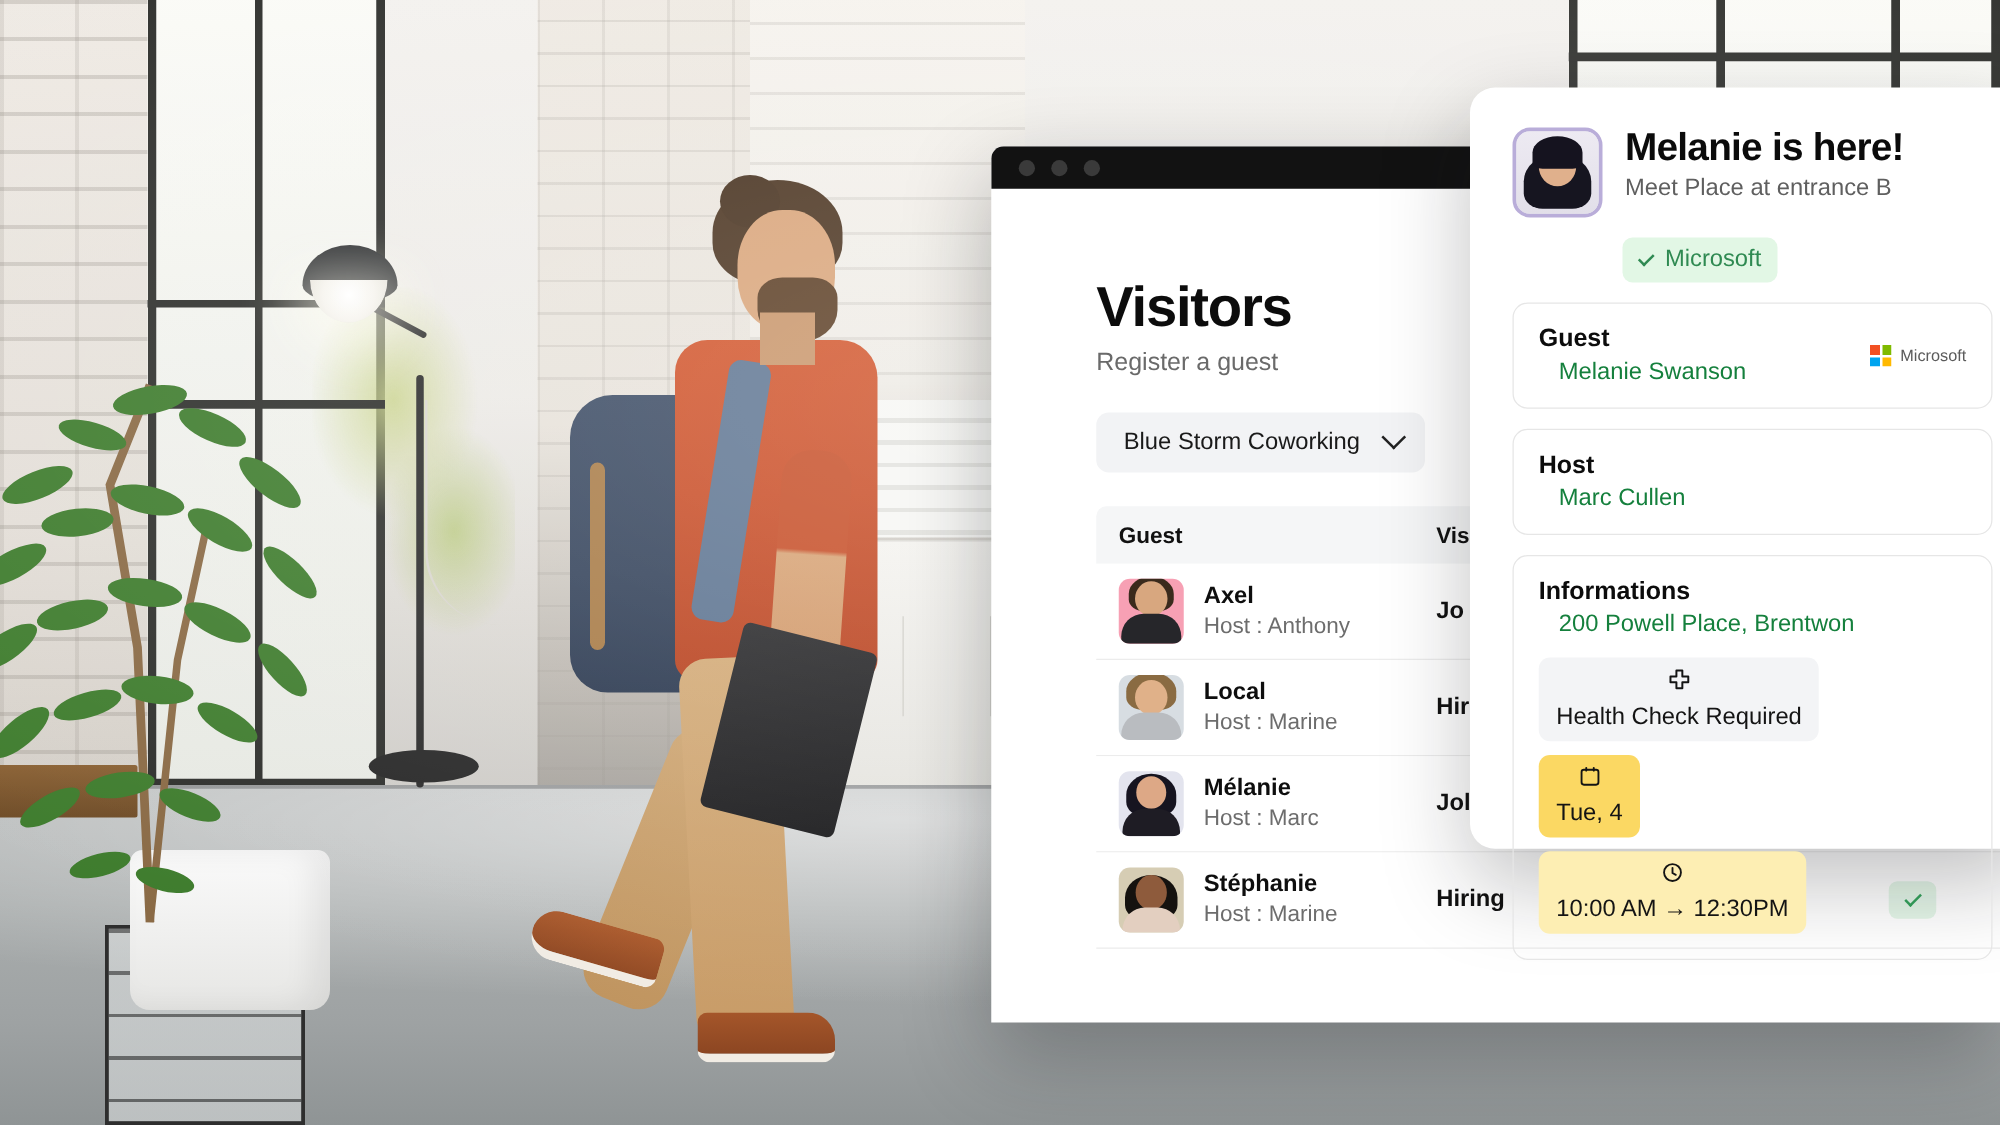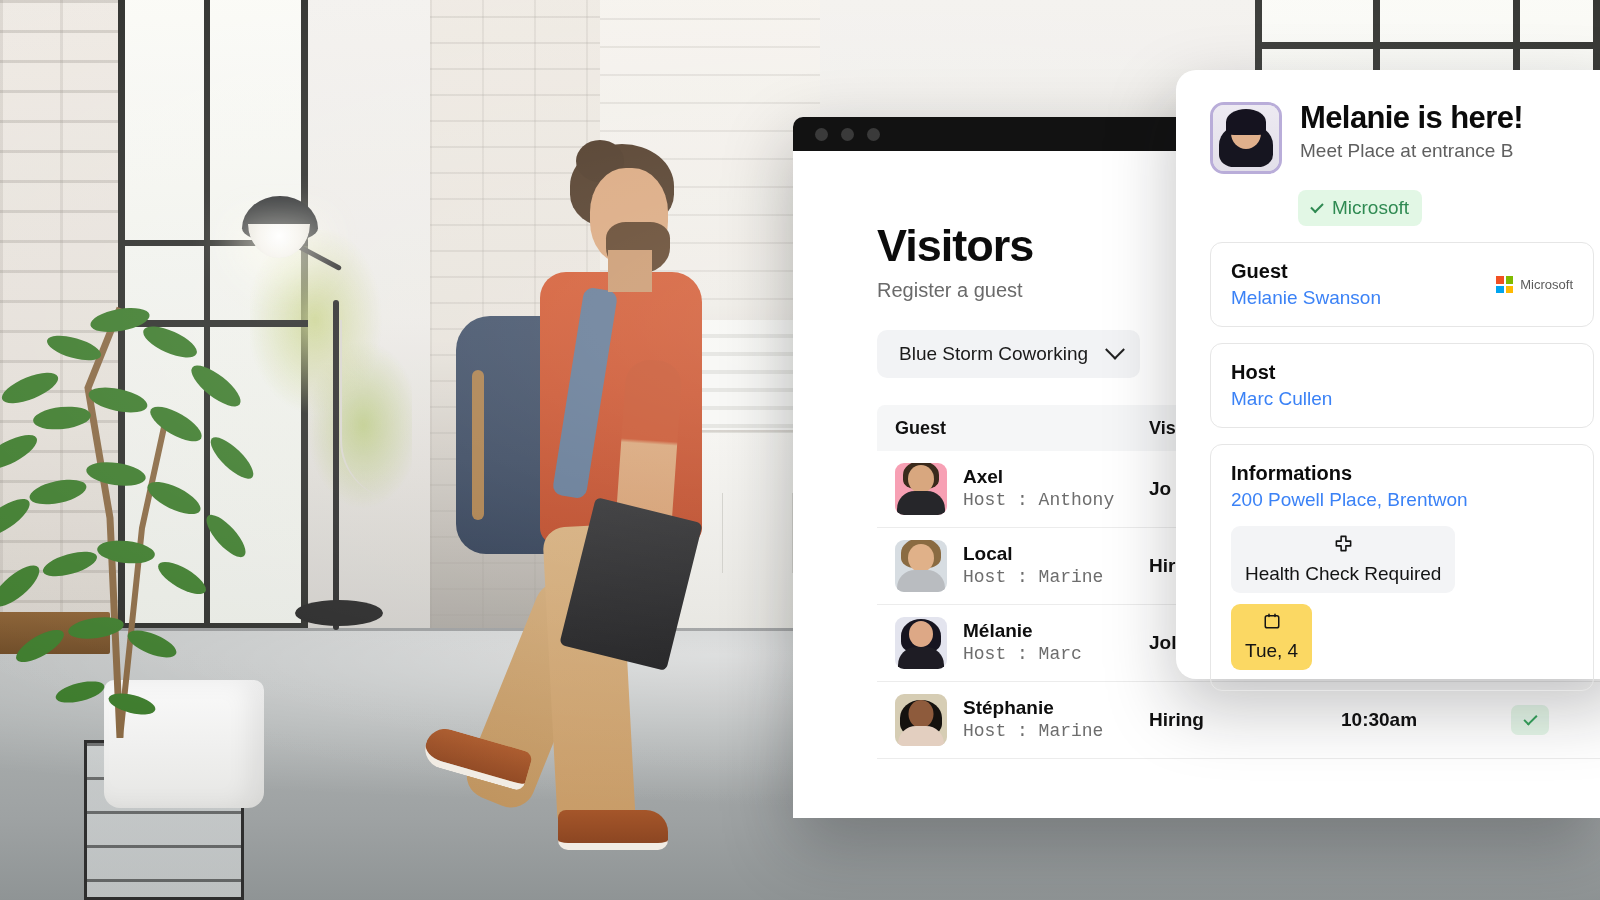--- a/index.html
+++ b/index.html
@@ -198,21 +198,21 @@
   .th-reason { width:192px; }
 
   .avatar {
     width:52px; height:52px; border-radius:9px; overflow:hidden; position:relative; flex:0 0 auto;
   }
   .av-head { position:absolute; left:50%; transform:translateX(-50%); border-radius:50%; }
   .av-body { position:absolute; left:50%; transform:translateX(-50%); bottom:0; border-radius:18px 18px 0 0; }
   .av-hair { position:absolute; left:50%; transform:translateX(-50%); border-radius:50% 50% 34% 34%; }
 
   .g-name { font-size:19px; font-weight:bold; color:#0e0e0e; line-height:1.25; }
-  .g-host { font-size:18px; color:#6d6d6d; line-height:1.3;font-family:Liberation Mono, monospace; }
+  .g-host { font-size:18px; color:#6d6d6d; line-height:1.3; }
 
   .check-badge {
     width:38px; height:30px; border-radius:7px; background:#e4f6e8;
     display:flex; align-items:center; justify-content:center;
   }
   .tick { width:13px; height:7px; border-left:2.6px solid #35a35c; border-bottom:2.6px solid #35a35c; transform:rotate(-45deg); margin-top:-3px; }
 
   
   .card {
     position:absolute; left:1176px; top:70px; width:452px; height:609px;
@@ -231,21 +231,21 @@
   .reg-badge {
     margin:16px 0 0 88px; width:124px; height:36px; background:#e2f7e5; border-radius:8px;
     display:flex; align-items:center; justify-content:center; gap:9px;
     font-size:19px; color:#2f8a52;
   }
   .reg-tick { width:12px; height:7px; border-left:2.4px solid #2f8a52; border-bottom:2.4px solid #2f8a52; transform:rotate(-45deg); margin-top:-3px; }
 
   .panel { margin-top:16px; border:1px solid #e6e6e6; border-radius:12px; padding:17px 20px; }
   .panel-row { display:flex; justify-content:space-between; align-items:center; }
   .p-label { font-size:20px; font-weight:bold; color:#0c0c0c; }
-  .p-value { margin-top:4px; font-size:19px; color:#3b82f6; }
+  .p-value { margin-top:4px; font-size:19px; color:#15803d;margin-left:16px; }
 
   .ms-logo { display:flex; align-items:center; gap:7px; }
   .ms-grid { width:17px; height:17px; display:grid; grid-template-columns:1fr 1fr; grid-template-rows:1fr 1fr; gap:2px; }
   .ms-grid span { display:block; }
   .ms-text { font-size:13px; color:#5b5b5b; }
 
   .chip {
     display:inline-flex; align-items:center; gap:10px; border-radius:9px;
     padding:8px 14px; font-size:19px; color:#141414; margin-top:11px;flex-direction:column;
   }
@@ -524,16 +524,27 @@
         <div class="chip chip-amber">
           <span>
             <svg width="18" height="18" viewBox="0 0 24 24" fill="none" stroke="#141414" stroke-width="2" stroke-linecap="round">
               <rect x="3" y="5" width="18" height="16" rx="2.5"></rect>
               <path d="M8 3v3M16 3v3"></path>
             </svg>
           </span>
           <span>Tue, 4</span>
         </div>
       </div>
+      <div>
+        <div class="chip chip-lamber">
+          <span>
+            <svg width="18" height="18" viewBox="0 0 24 24" fill="none" stroke="#141414" stroke-width="2" stroke-linecap="round">
+              <circle cx="12" cy="12" r="9"></circle>
+                <path d="M12 7v5.5l3.5 2"></path>
+            </svg>
+          </span>
+          <span>10:00 AM  →  12:30PM</span>
+        </div>
+      </div>
     </div>
   </div>
 
 </div>
 
 </body></html>

